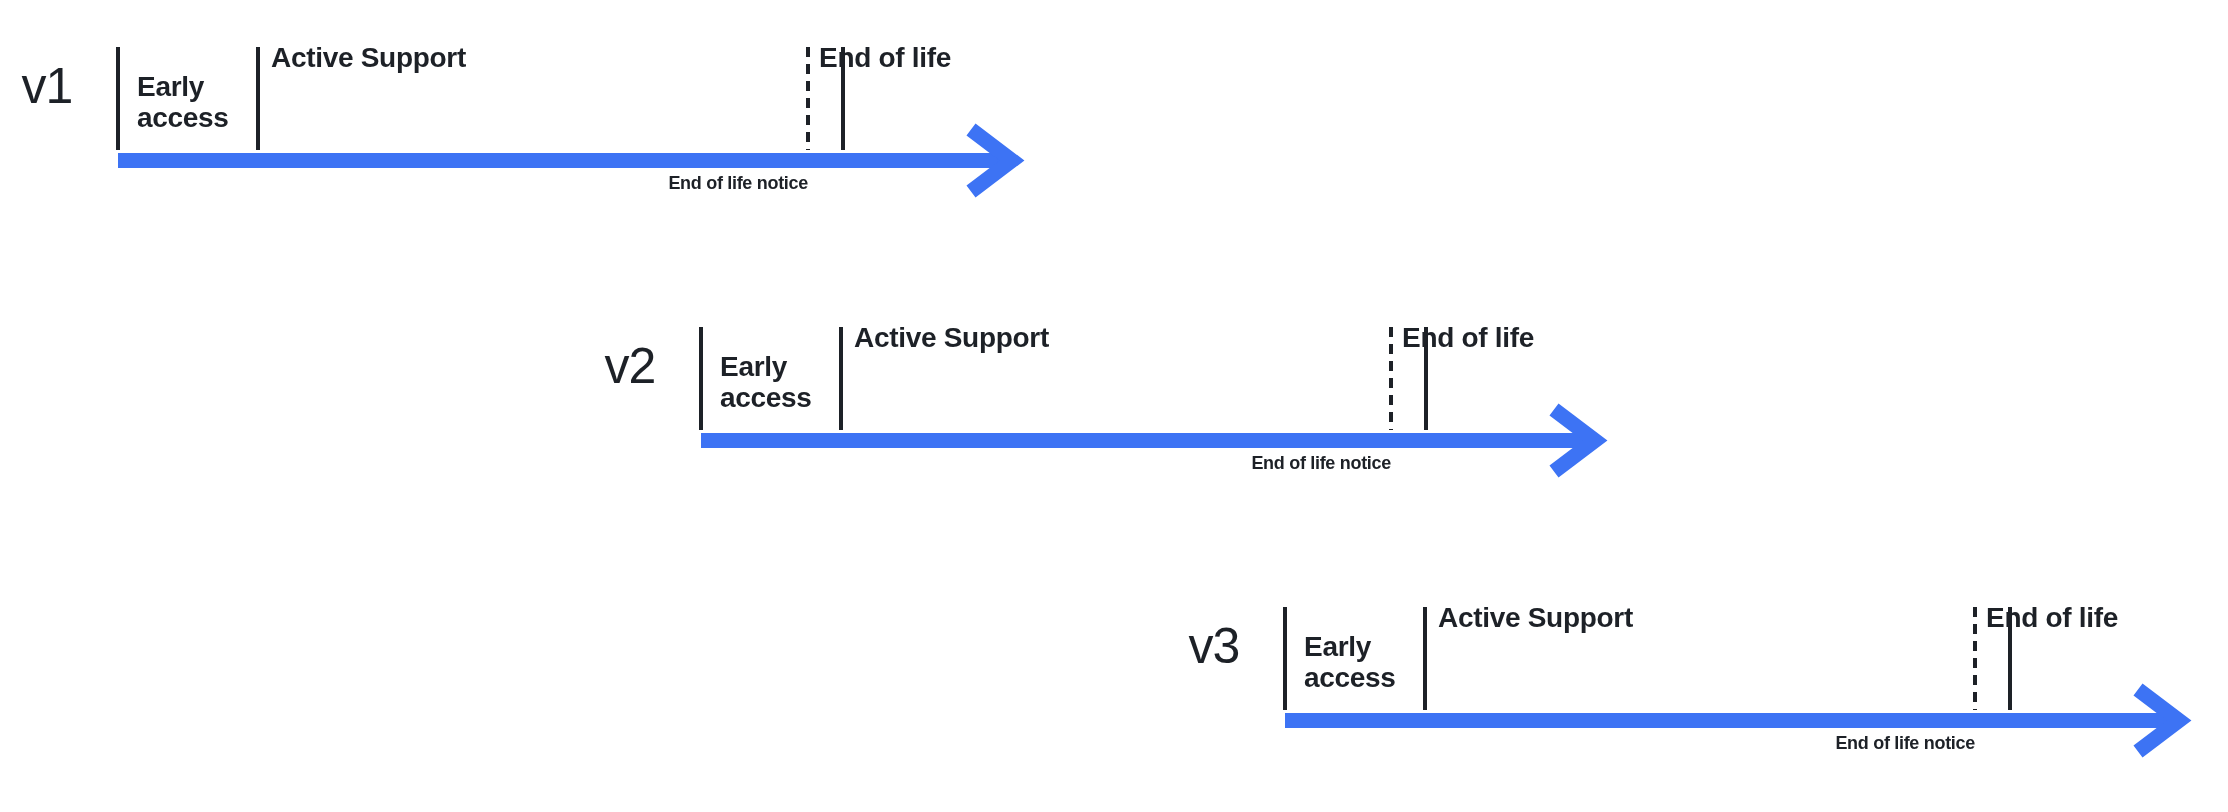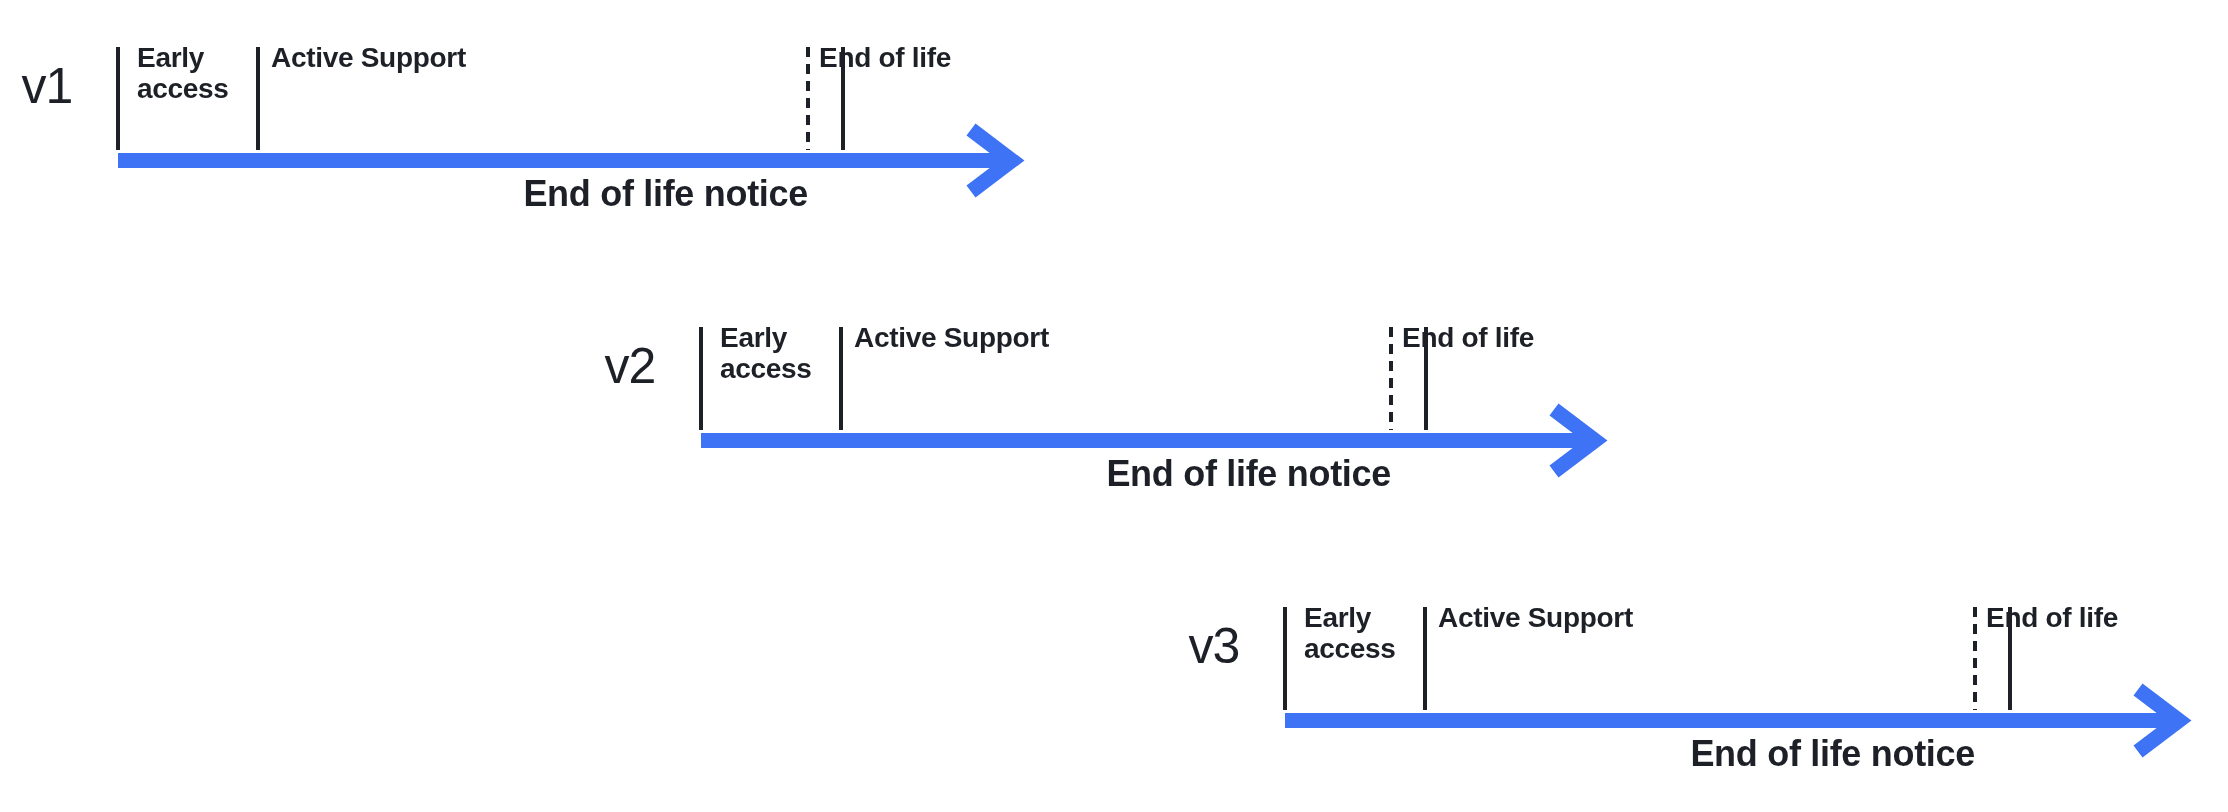--- a/index.html
+++ b/index.html
@@ -54,30 +54,30 @@
   }
   .lbl {
     position: absolute;
     top: 42px;
     font-size: 28px;
     font-weight: 700;
     line-height: 31px;
     letter-spacing: -0.3px;
     color: var(--ink, #1d2127);
   }
-  .lbl-early  { left: 137px; width: 112px; }
+  .lbl-early  { left: 137px; width: 112px; margin-top: 29px; }
   .lbl-active { left: 271px; white-space: nowrap; }
   .lbl-eol    { left: 819px; white-space: nowrap; }
   .lbl-notice {
     position: absolute;
     top: 173px;
     left: 500px;
     width: 308px;
     text-align: right;
-    font-size: 36px;
+    font-size: 18px;
     font-weight: 700;
     letter-spacing: -0.3px;
     color: var(--ink, #1d2127);
   }
   svg.row-arrow {
     position: absolute;
     left: 0; top: 0;
     width: 1036px; height: 240px;
     overflow: visible;
   }

